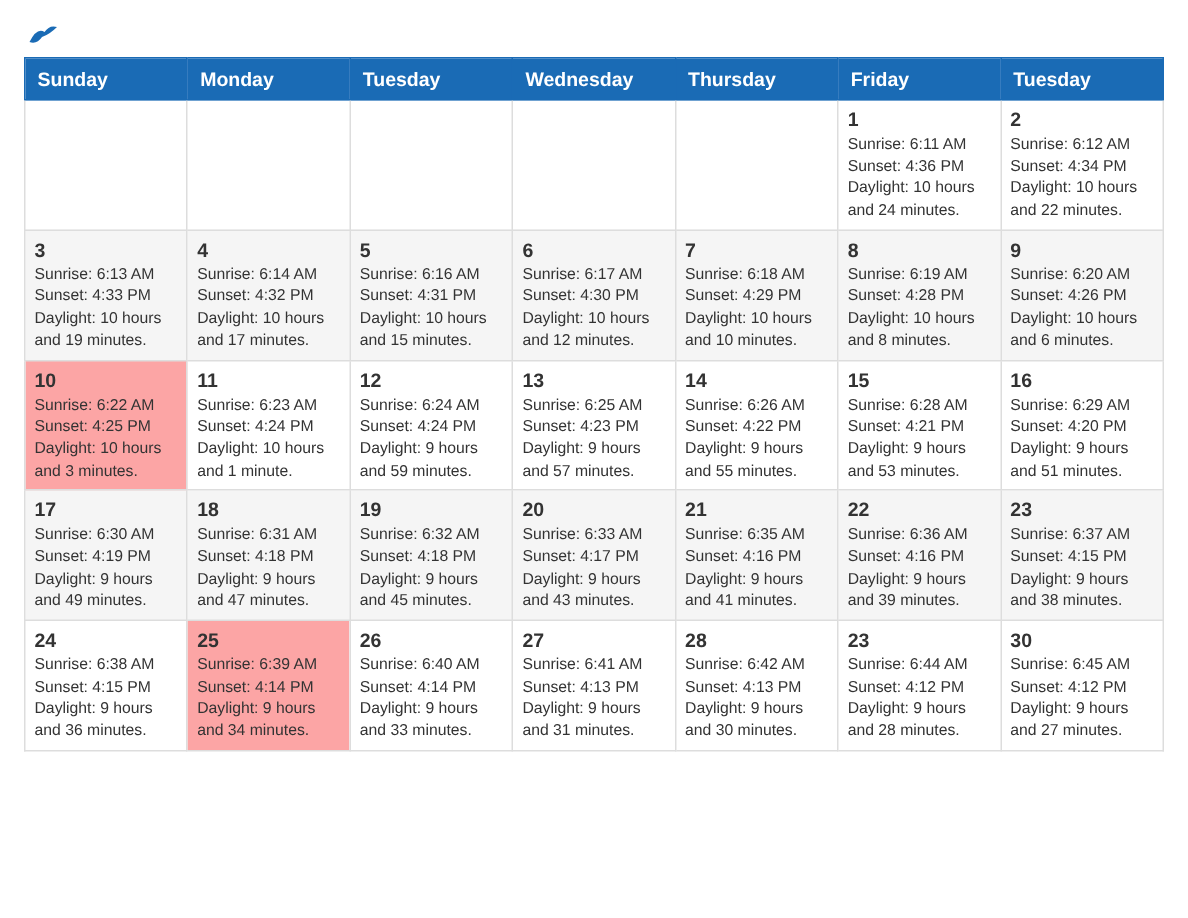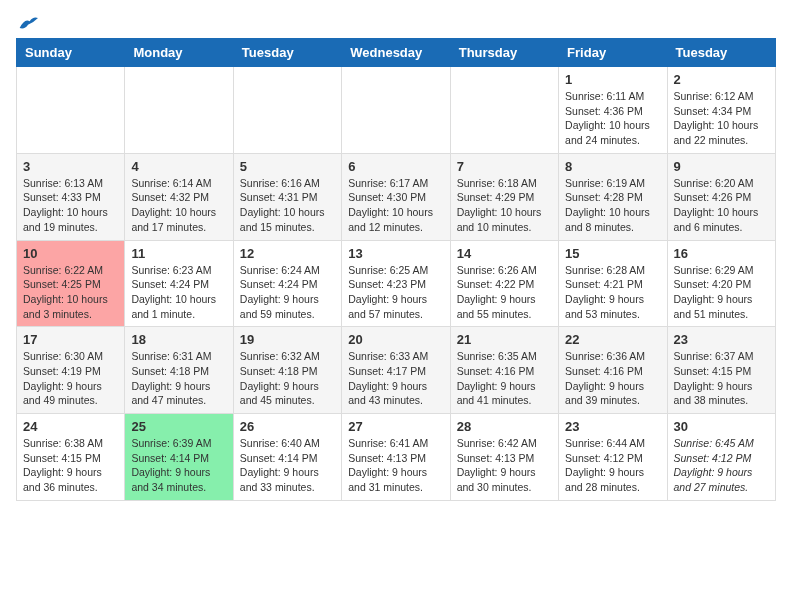--- a/index.html
+++ b/index.html
@@ -279,21 +279,21 @@
 Daylight: 9 hours and 38 minutes.</div>
         </td>
       </tr>
       <tr>
         <td style="background: rgb(255, 255, 255); margin-left: 48px;">
           <span class="day-num">24</span>
           <div class="day-info" style="white-space: pre-line;">Sunrise: 6:38 AM
 Sunset: 4:15 PM
 Daylight: 9 hours and 36 minutes.</div>
         </td>
-        <td style="background: #86efac;">
+        <td style="background: #fca5a5;">
           <span class="day-num">25</span>
           <div class="day-info" style="white-space: pre-line;">Sunrise: 6:39 AM
 Sunset: 4:14 PM
 Daylight: 9 hours and 34 minutes.</div>
         </td>
         <td style="background: rgb(255, 255, 255);">
           <span class="day-num">26</span>
           <div class="day-info" style="white-space: pre-line;">Sunrise: 6:40 AM
 Sunset: 4:14 PM
 Daylight: 9 hours and 33 minutes.</div>
@@ -311,19 +311,19 @@
 Daylight: 9 hours and 30 minutes.</div>
         </td>
         <td style="background: rgb(255, 255, 255);">
           <span class="day-num">23</span>
           <div class="day-info" style="white-space: pre-line;">Sunrise: 6:44 AM
 Sunset: 4:12 PM
 Daylight: 9 hours and 28 minutes.</div>
         </td>
         <td style="background: rgb(255, 255, 255);">
           <span class="day-num">30</span>
-          <div class="day-info" style="white-space: pre-line; font-style: italic;">Sunrise: 6:45 AM
+          <div class="day-info" style="white-space: pre-line;">Sunrise: 6:45 AM
 Sunset: 4:12 PM
 Daylight: 9 hours and 27 minutes.</div>
         </td>
       </tr>
     </tbody>
 </table>
 
 </body></html>

